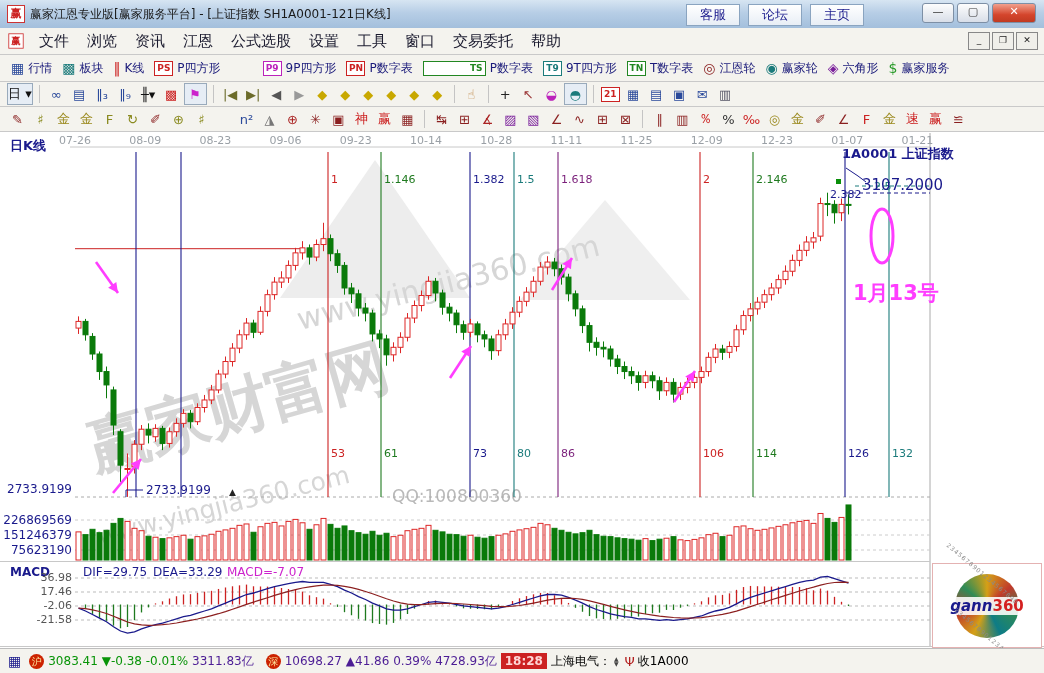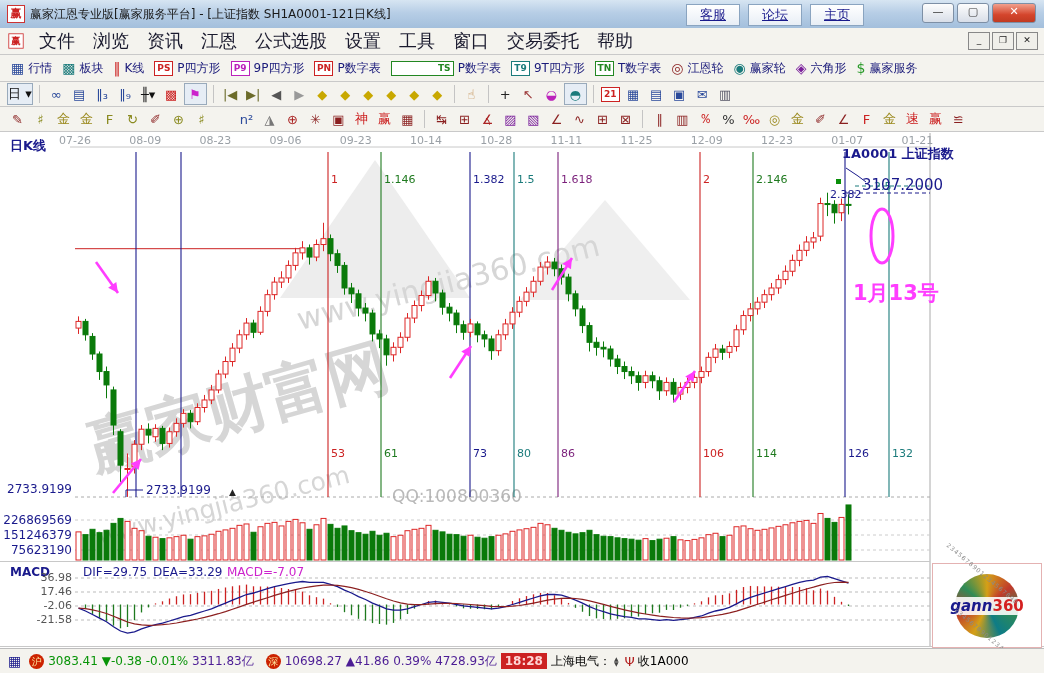--- a/index.html
+++ b/index.html
@@ -3,27 +3,27 @@
 <meta charset="utf-8">
 <style>
   html,body{margin:0;padding:0;}
   body{width:1044px;height:673px;overflow:hidden;font-family:"DejaVu Sans","Liberation Sans",sans-serif;background:#fff;position:relative;}
   #win{position:absolute;inset:0;box-shadow:inset 0 0 0 2px #8fb0d4;}
   
   .titlebar{position:absolute;left:0;top:0;width:1044px;height:28px;background:linear-gradient(#d7e5f2,#b7cee6 45%,#a3bfdc);display:flex;align-items:center;padding:0 4px;box-sizing:border-box;}
   .title-icon{width:16px;height:16px;background:#fff;border:1px solid #c33;color:#c22;font-weight:bold;font-size:11px;line-height:15px;text-align:center;margin:0 5px 0 3px;}
   .title-text{font-size:12px;color:#1a1a1a;text-align:right;}
   .tb-btns{position:absolute;right:180px;top:4px;display:flex;gap:8px;}
-  .tb-btn{min-width:52px;height:20px;background:linear-gradient(#ffffff,#e8eef5);border:1px solid #8aa4c0;font-size:13px;color:#1a1a8c;text-align:center;line-height:19px;text-decoration:underline;}
+  .tb-btn{min-width:52px;height:20px;background:linear-gradient(#ffffff,#e8eef5);border:1px solid #8aa4c0;font-size:13px;color:#1a1a8c;text-align:center;line-height:19px;}
   .win-ctl{position:absolute;right:8px;top:3px;display:flex;gap:3px;}
   .wbtn{width:30px;height:18px;border:1px solid #7d8fa5;border-radius:3px;background:linear-gradient(#fdfdfd,#d8dee8);font-size:11px;color:#333;text-align:center;line-height:16px;}
   .wbtn.close{width:42px;background:linear-gradient(#f2a08d,#d4452c 60%,#c03a22);color:#fff;font-weight:bold;}
   
   .menubar{position:absolute;left:0;top:28px;width:1044px;height:27px;background:#f4f3ee;border-bottom:1px solid #c9c9c9;display:flex;align-items:center;padding-left:4px;box-sizing:border-box;}
-  .menu-item{font-size:18px;color:#1a1a2e;padding:0 9px;}
+  .menu-item{font-size:15px;color:#1a1a2e;padding:0 9px;}
   .mdi-ctl{position:absolute;right:6px;top:4px;display:flex;gap:2px;}
   .mdibtn{width:20px;height:16px;border:1px solid #888;background:#f0efea;font-size:9px;line-height:14px;text-align:center;color:#222;}
   
   .tbar{position:absolute;left:0;width:1044px;background:#f4f3ee;border-bottom:1px solid #c9c9c9;display:flex;align-items:center;padding-left:6px;box-sizing:border-box;white-space:nowrap;overflow:hidden;}
   #tbar1{top:55px;height:27px;}
   #tbar2{top:82px;height:25px;}
   #tbar3{top:107px;height:25px;}
   .tool{display:inline-flex;align-items:center;gap:4px;padding:1px 5px;font-size:12px;color:#1a1a7a;}
   .tool .glyph{font-size:14px;line-height:14px;}
   .boxicon{display:inline-block;width:17px;height:13px;border:1px solid currentColor;font-size:9px;font-weight:bold;line-height:12px;text-align:center;background:#fff;}
@@ -101,21 +101,21 @@
       </div>
       <div class="tool">
         <span class="glyph" style="color: rgb(204, 34, 34);">‖</span>
         <span>K线</span>
       </div>
       <div class="tool">
         <span class="boxicon" style="color: rgb(204, 34, 34);">PS</span>
         <span>P四方形</span>
       </div>
       <div class="tool">
-        <span class="boxicon" style="color: rgb(187, 34, 187);">P9</span>
+        <span class="boxicon" style="color: rgb(187, 34, 187); margin-left: 32px;">P9</span>
         <span>9P四方形</span>
       </div>
       <div class="tool">
         <span class="boxicon" style="color: rgb(204, 34, 34);">PN</span>
         <span>P数字表</span>
       </div>
       <div class="tool">
         <span class="boxicon" style="color: rgb(34, 135, 34); padding-left: 44px;">TS</span>
         <span>P数字表</span>
       </div>

